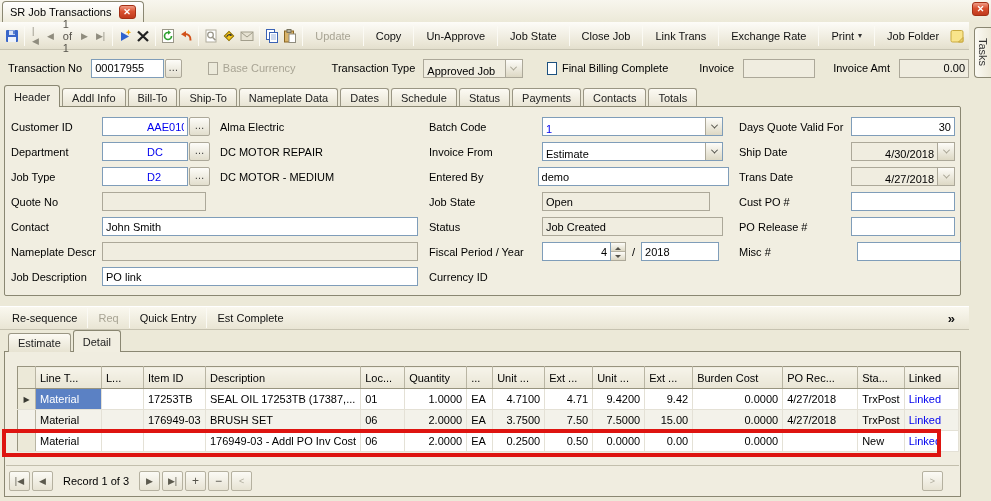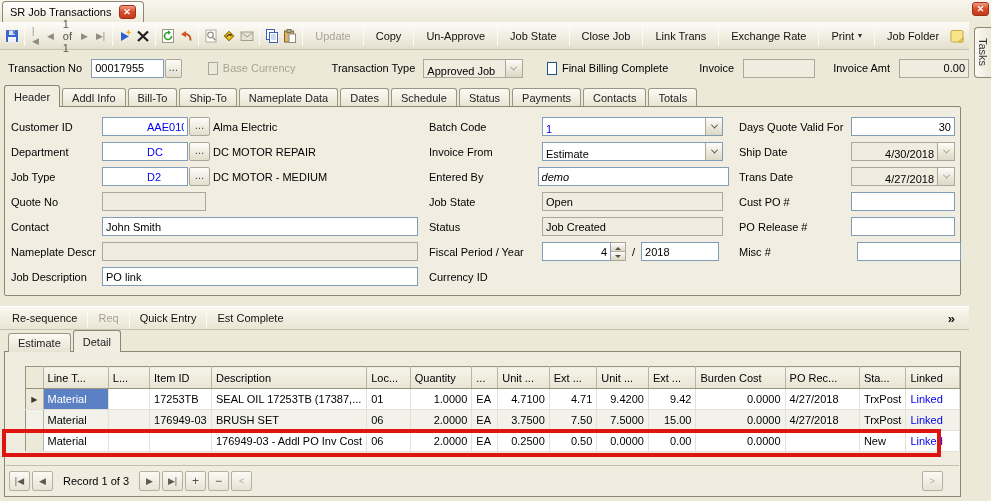--- a/index.html
+++ b/index.html
@@ -59,33 +59,33 @@
   
   .maintabs { position:absolute; left:4px; top:86px; height:21px; display:flex; align-items:flex-end; }
   .mtab { height:19px; display:flex; align-items:center; padding:0 9px; margin-right:2px; white-space:nowrap;
           background:linear-gradient(#fcfaf3,#e7e3d2); border:1px solid #9a9684; border-bottom:none; border-radius:3px 3px 0 0; color:#222; }
   .mtab.active { height:22px; background:#f1eee1; border-color:#8a8772; position:relative; z-index:3; font-weight:normal; }
 
   .panel { position:absolute; left:4px; top:106px; width:957px; height:190px; background:#f1eee1; border:1px solid #8a8772; border-radius:0 2px 2px 2px; }
   .fcol { position:absolute; top:7px; }
   .frow { display:flex; align-items:center; height:25px; }
   .flabel { display:inline-block; white-space:nowrap; }
-  .fdesc { margin-left:3px; white-space:nowrap; }
+  .fdesc { margin-left:10px; white-space:nowrap; }
 
   
   .toolbar2 { position:absolute; left:0; top:306px; width:969px; height:24px; display:flex; align-items:center; padding:0 4px;
               background:linear-gradient(#faf8ef,#e9e5d4); border-top:1px solid #fff; border-bottom:1px solid #c6c2b0; }
   .more { margin-left:auto; margin-right:10px; font-weight:bold; font-size:13px; color:#111; }
 
   
   .subtabs { position:absolute; left:8px; top:331px; height:21px; display:flex; align-items:flex-end; z-index:2; }
   .lpanel { position:absolute; left:4px; top:351px; width:957px; height:146px; background:#f0ede0; border:1px solid #8a8772; }
 
   
-  .grid { position:absolute; left:20px; top:14px; border:1px solid #98947f; border-collapse:collapse; table-layout:fixed; background:#6d28d9; }
+  .grid { position:absolute; left:12px; top:14px; border:1px solid #98947f; border-collapse:collapse; table-layout:fixed; background:#6d28d9; }
   .grid th { height:22px; background:linear-gradient(#f6f4ea,#e9e5d5); border-right:1px solid #b9b5a3; border-bottom:1px solid #98947f;
              font-weight:normal; text-align:left; padding:0 4px; white-space:nowrap; overflow:hidden; }
   .grid td { height:21px; border-right:1px solid #e4e1d6; border-bottom:1px solid #e4e1d6; padding:0 4px; white-space:nowrap; overflow:hidden; background:#fff; }
   .grid tr.alt td { background:#f3f2ea; }
   .grid td.rowsel, .grid th.rowsel { background:#ece9d8; border-right:1px solid #b9b5a3; text-align:center; padding:0; color:#3a3a32; font-size:8px; }
   .grid td.num, .grid th.num { text-align:right; }
   .grid td.sel { background:#5b81c4; color:#fff; }
   .grid td.link { color:#0000ee; }
   .redbox { position:absolute; left:2px; top:429px; width:939px; height:28px; border:4px solid #de1410; z-index:6; pointer-events:none; }
 
@@ -308,25 +308,25 @@
       <span class="flabel" style="width:113px">Invoice From</span>
       <div class="combo" style="width:181px">
         <span class="ctext">Estimate</span>
         <span class="cbtn">
             <i></i>
           </span>
       </div>
     </div>
     <div class="frow">
       <span class="flabel" style="width:113px">Entered By</span>
-      <input class="field" style="width: 199px; font-style: italic;" readonly="" value="demo">
+      <input class="field" style="width: 199px;" readonly="" value="demo">
     </div>
     <div class="frow">
       <span class="flabel" style="width:113px">Job State</span>
-      <input class="field dis" style="width: 181px;" readonly="" value="Open">
+      <input class="field dis" style="width: 168px;" readonly="" value="Open">
     </div>
     <div class="frow">
       <span class="flabel" style="width:113px">Status</span>
       <input class="field dis" style="width: 181px;" readonly="" value="Job Created">
     </div>
     <div class="frow">
       <span class="flabel" style="width:113px">Fiscal Period / Year</span>
       <input class="field num" style="width: 69px;" readonly="" value="4">
       <span class="spin">
           <b class="up"></b>

